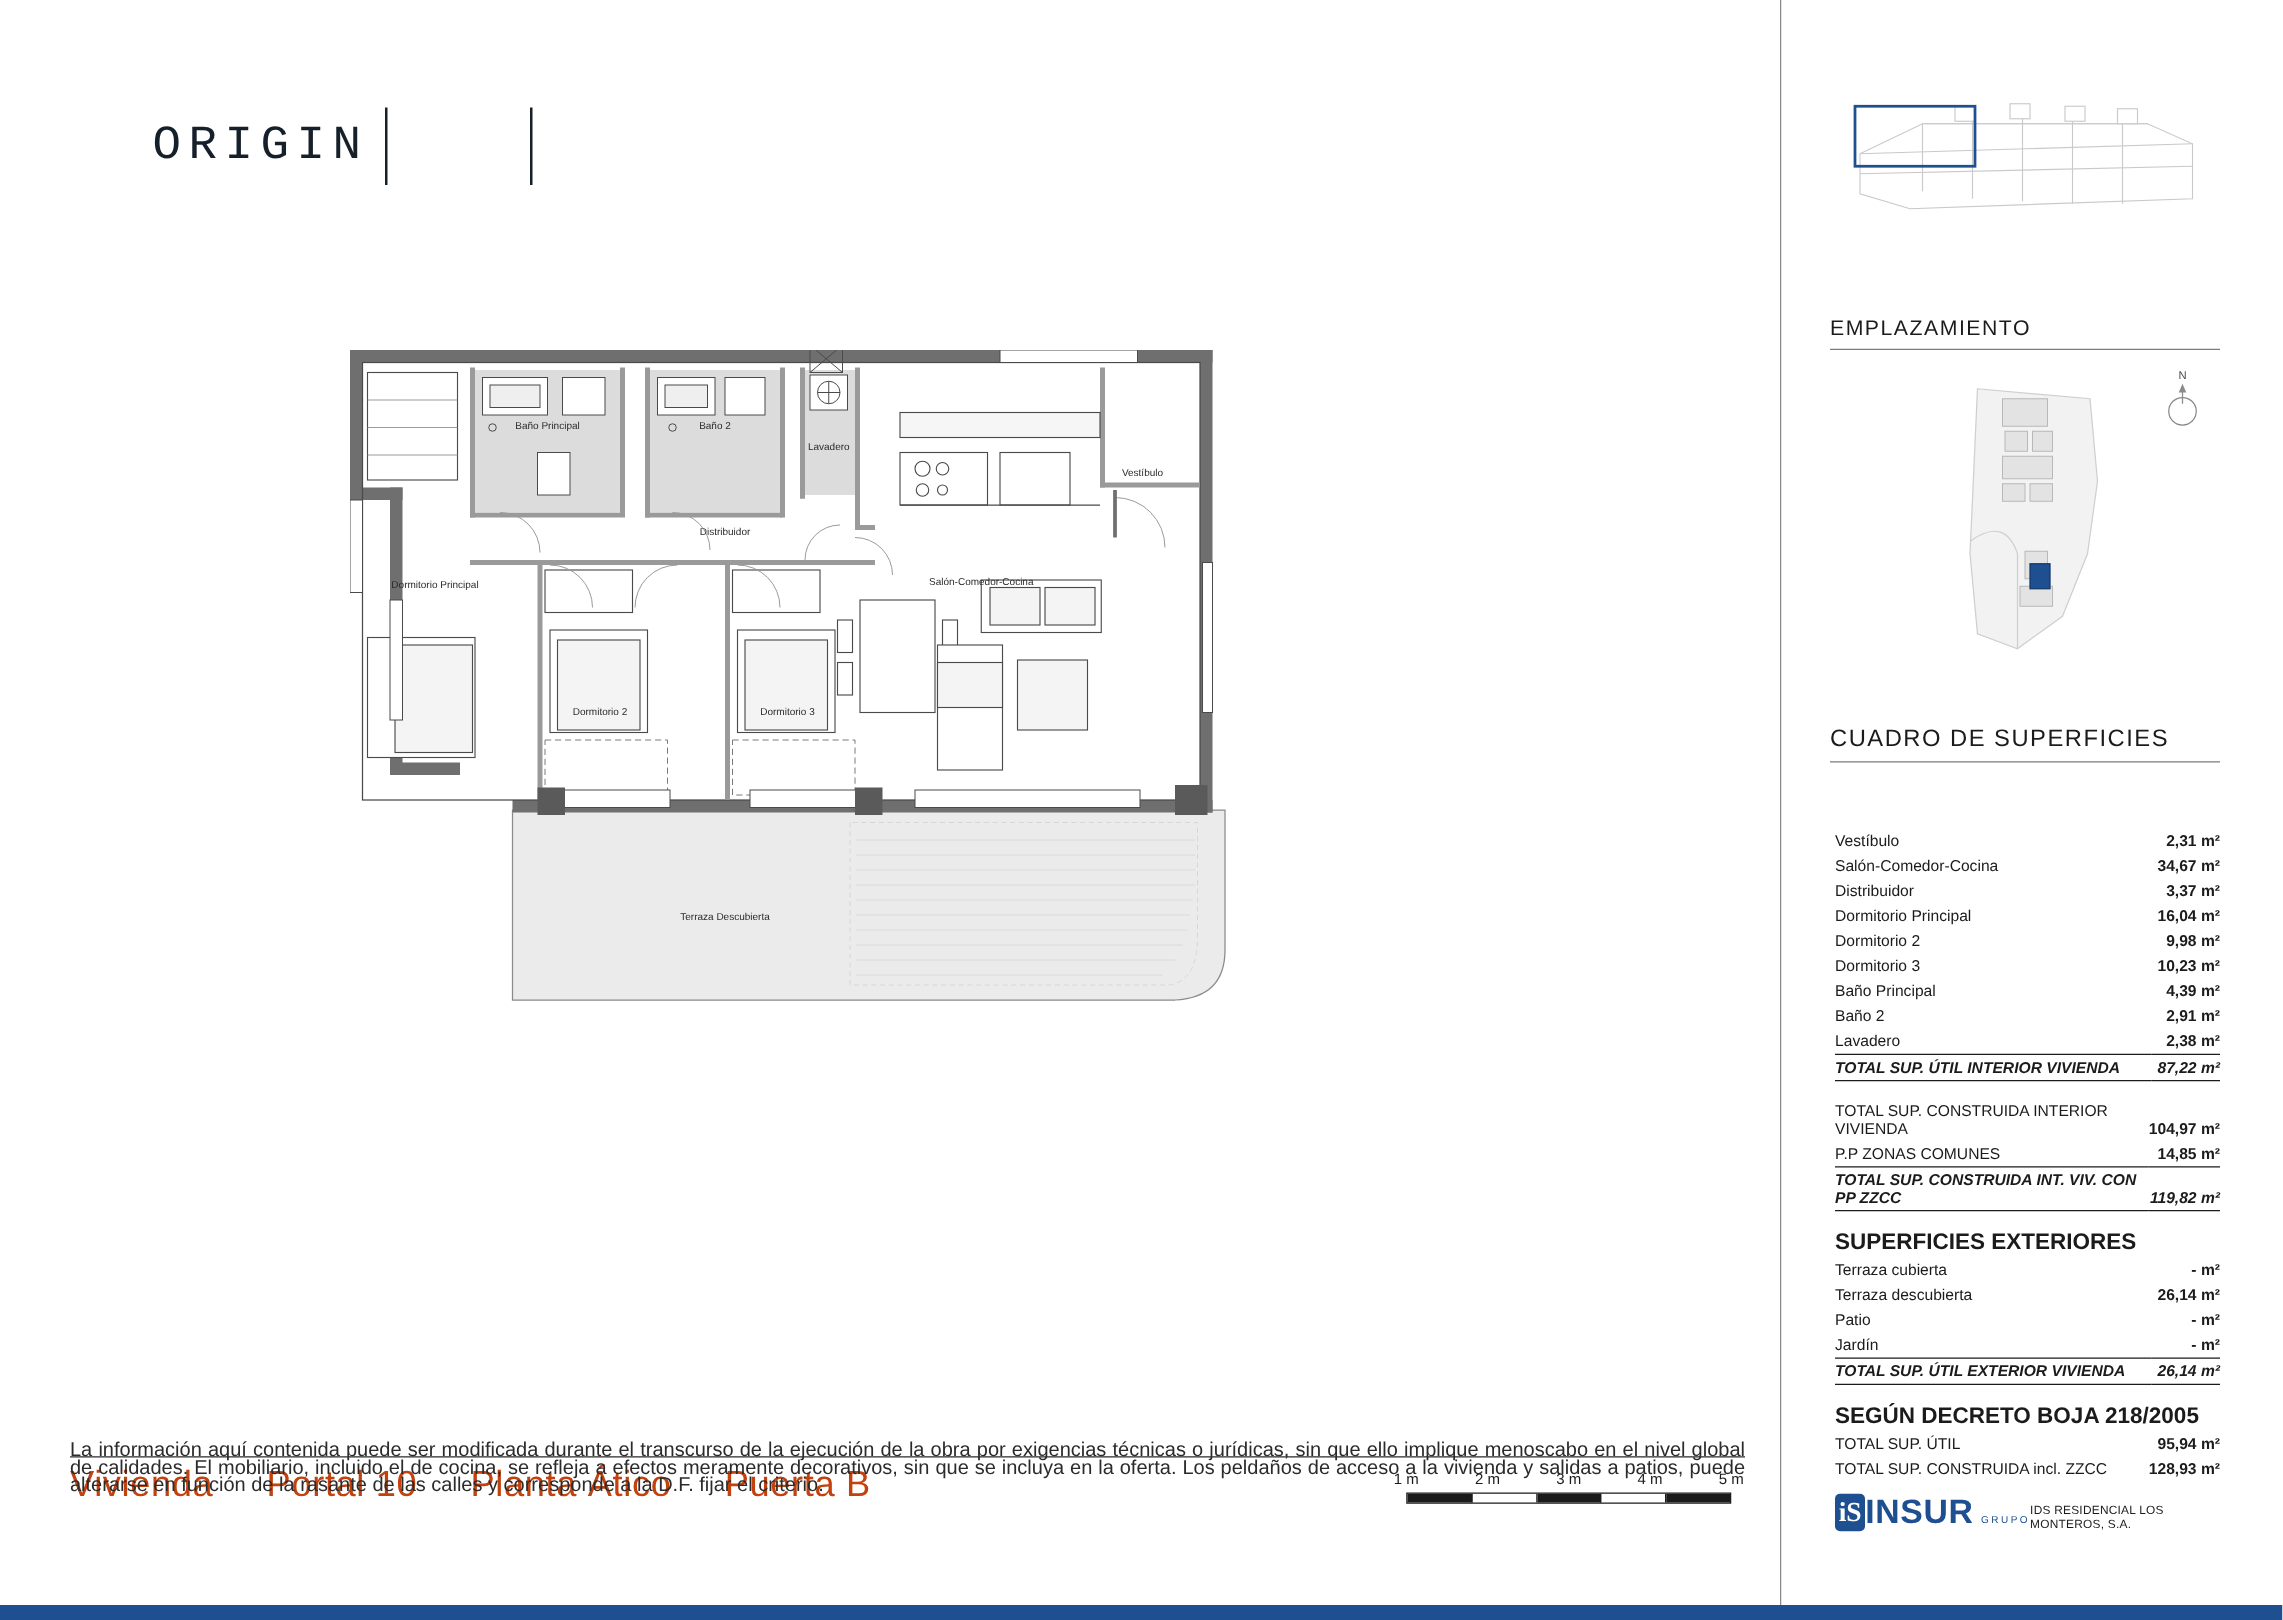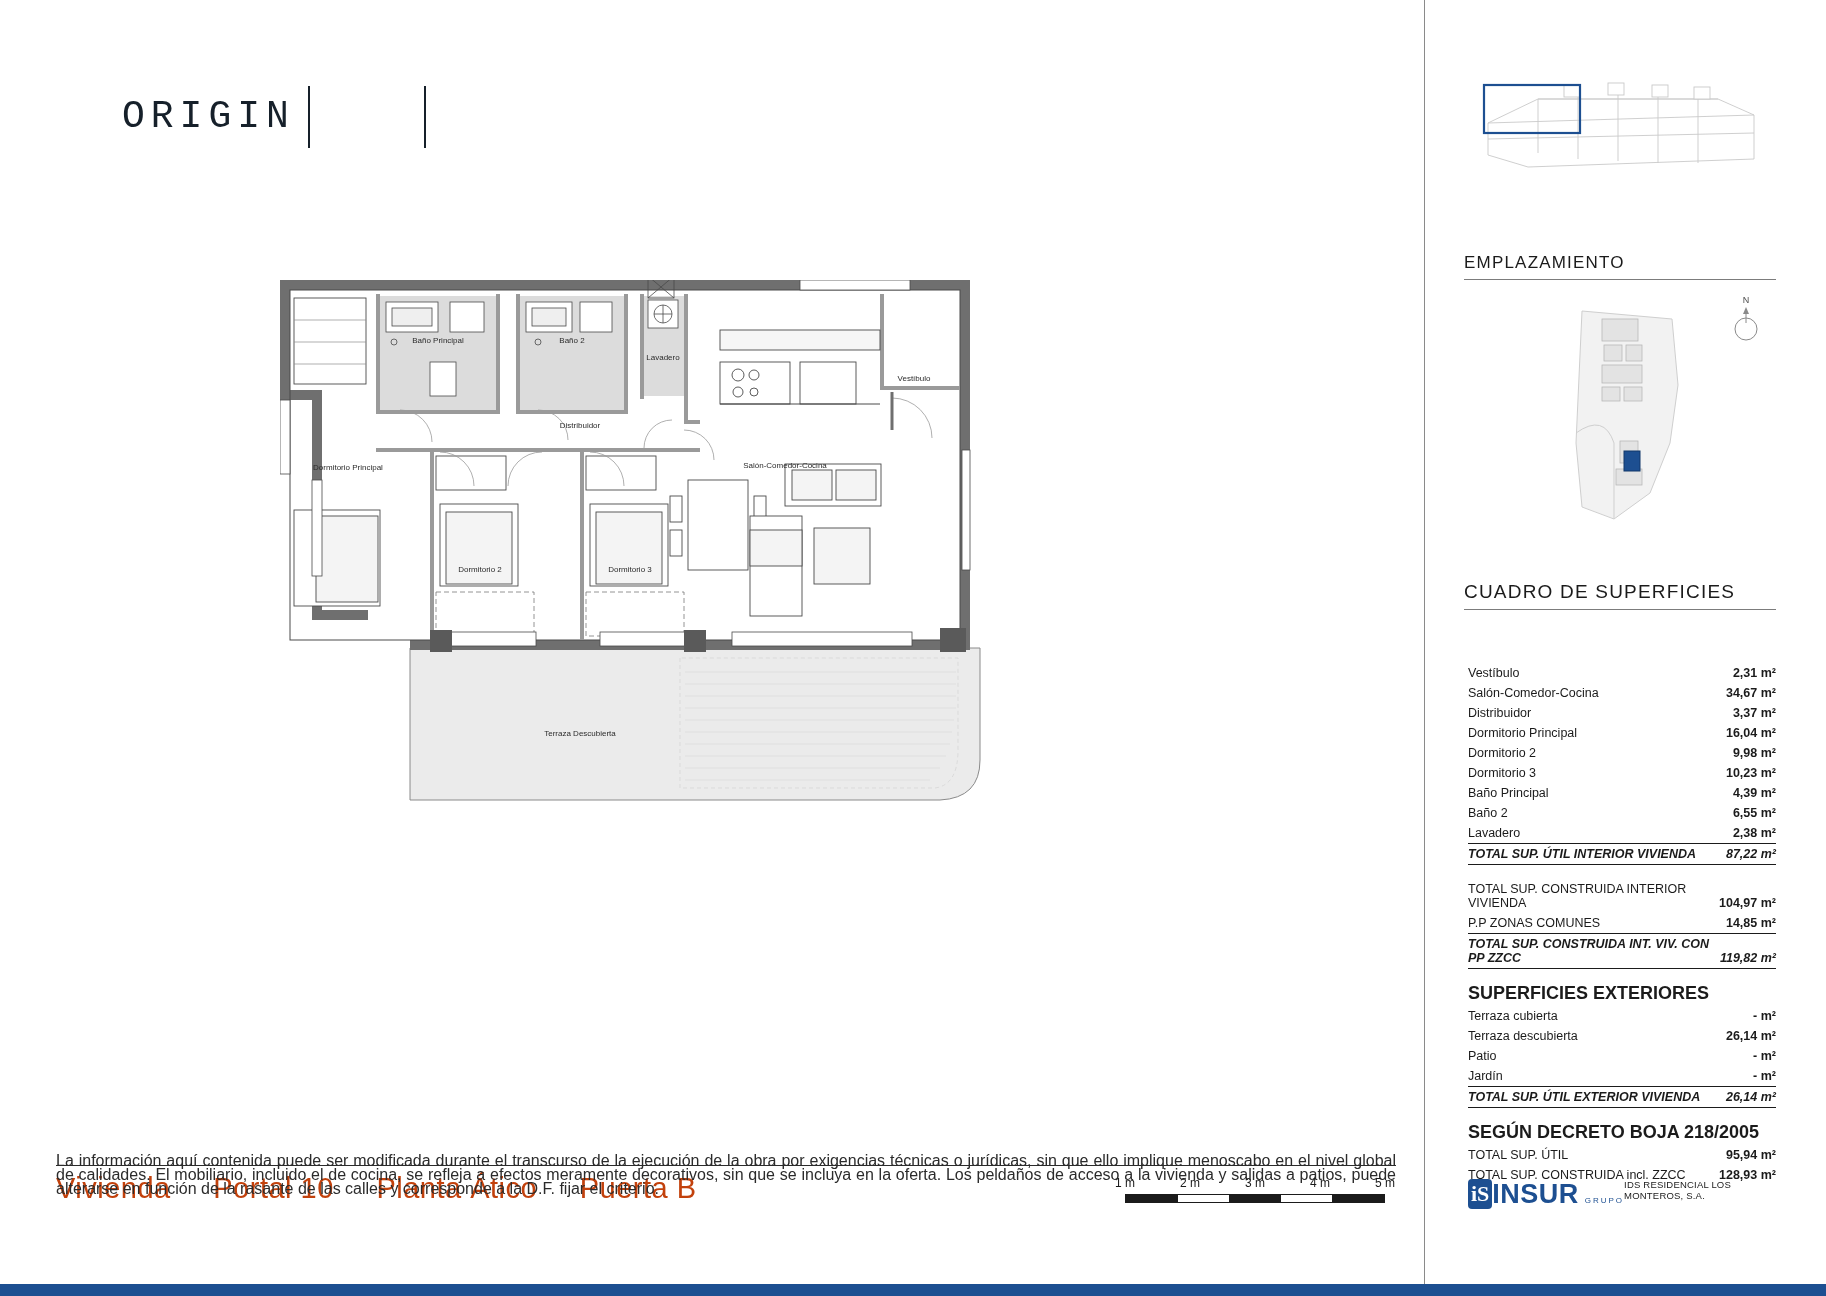--- a/index.html
+++ b/index.html
@@ -82,21 +82,21 @@
   table.surf { width:100%; border-collapse:collapse; font-size:12.5px; }
   table.surf td { padding:3px 0 3px 0; vertical-align:bottom; }
   table.surf td.val { text-align:right; font-weight:bold; white-space:nowrap; }
   table.surf tr.bold td { font-weight:bold;font-style:italic; }
   table.surf tr.topline td { border-top:1px solid #1b1b1b; }
   table.surf tr.botline td { border-bottom:1px solid #1b1b1b; }
   .grp { margin-top:14px; }
   .grp-head { font-size:18px; font-weight:bold; padding-bottom:2px; }
 
   
-  .insur { position:absolute; left:18px; top:1176px; width:310px; height:46px; display:flex; align-items:flex-start; }
+  .insur { position:absolute; left:18px; top:1176px; width:310px; height:46px; display:flex; align-items:flex-end; }
   .insur-mark {
     width:30px; height:30px; background:#1d4f91; color:#fff; border-radius:4px;
     font-family:"Liberation Serif", serif; font-size:22px; font-weight:bold;
     display:flex; align-items:center; justify-content:center;
   }
   .insur-name { font-size:27px; font-weight:bold; color:#1d4f91; letter-spacing:.5px; font-family:"Liberation Sans", sans-serif; }
   .insur-grupo { font-size:8px; color:#1d4f91; letter-spacing:2px; }
   .insur-sub { font-size:9.5px; color:#1b1b1b; letter-spacing:.2px; }
 
   .footer-bar { position:absolute; left:0; top:1284px; width:1826px; height:12px; background:#1d4f91; }
@@ -400,21 +400,21 @@
           <tr>
               <td>Dormitorio 3</td>
               <td class="val">10,23 m²</td>
             </tr>
           <tr>
               <td>Baño Principal</td>
               <td class="val">4,39 m²</td>
             </tr>
           <tr>
               <td>Baño 2</td>
-              <td class="val">6,55 m²</td>
+              <td class="val">2,91 m²</td>
             </tr>
           <tr>
               <td>Lavadero</td>
               <td class="val">2,38 m²</td>
             </tr>
           <tr class="bold topline botline">
             <td>TOTAL SUP. ÚTIL INTERIOR VIVIENDA</td>
             <td class="val">87,22 m²</td>
           </tr>
         </tbody>

